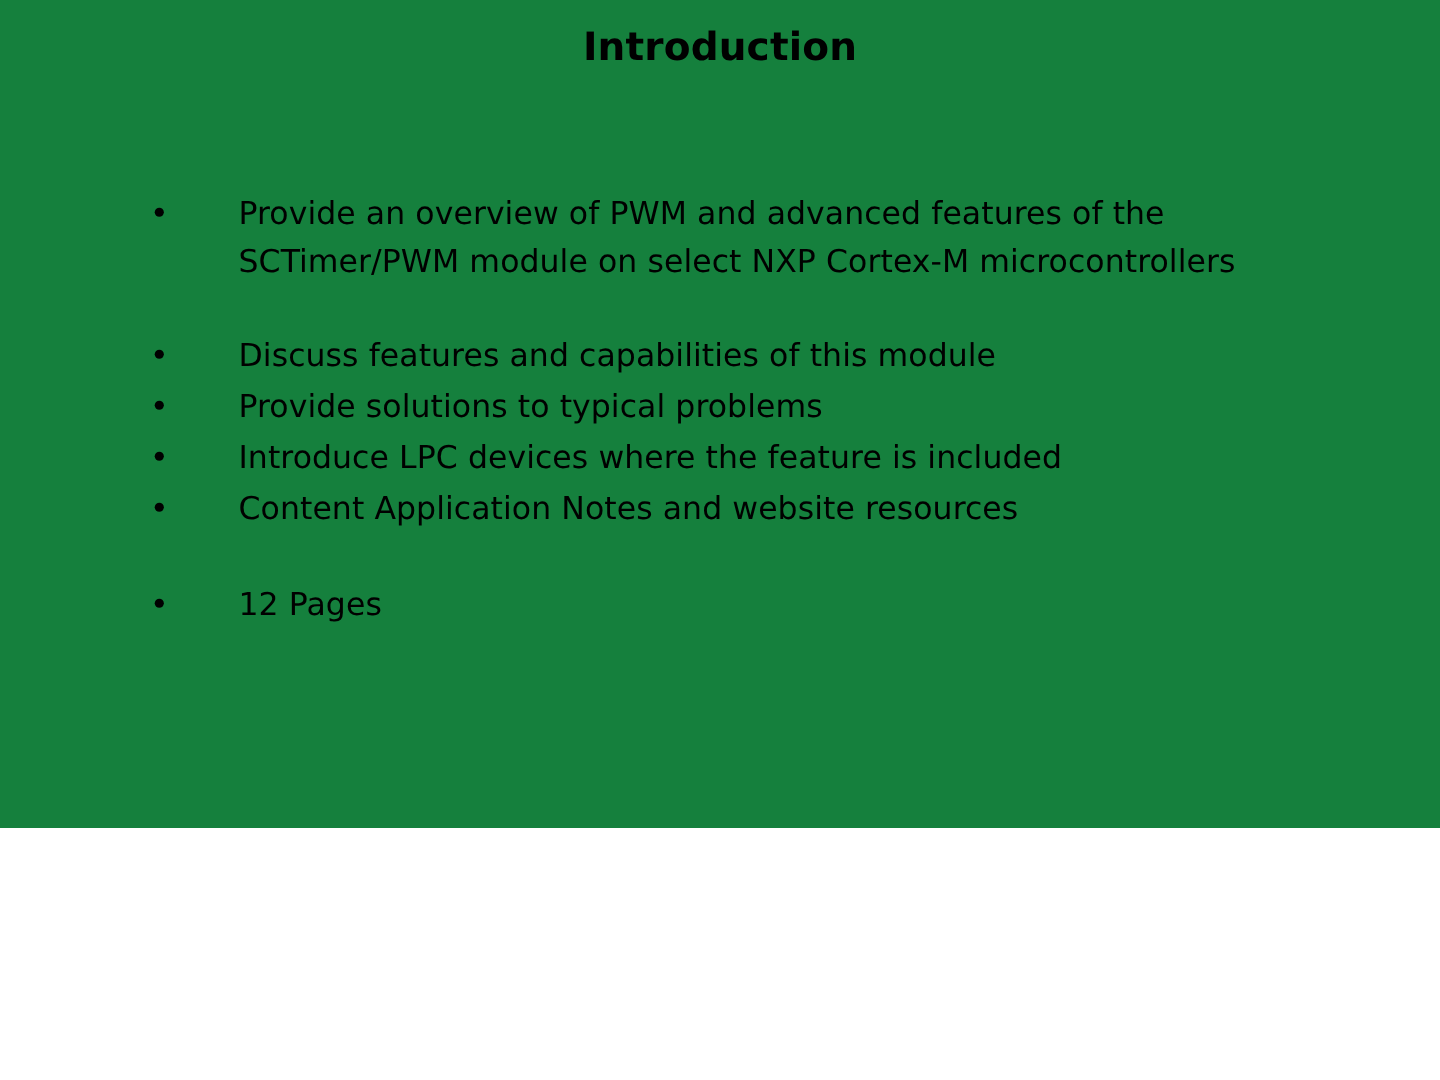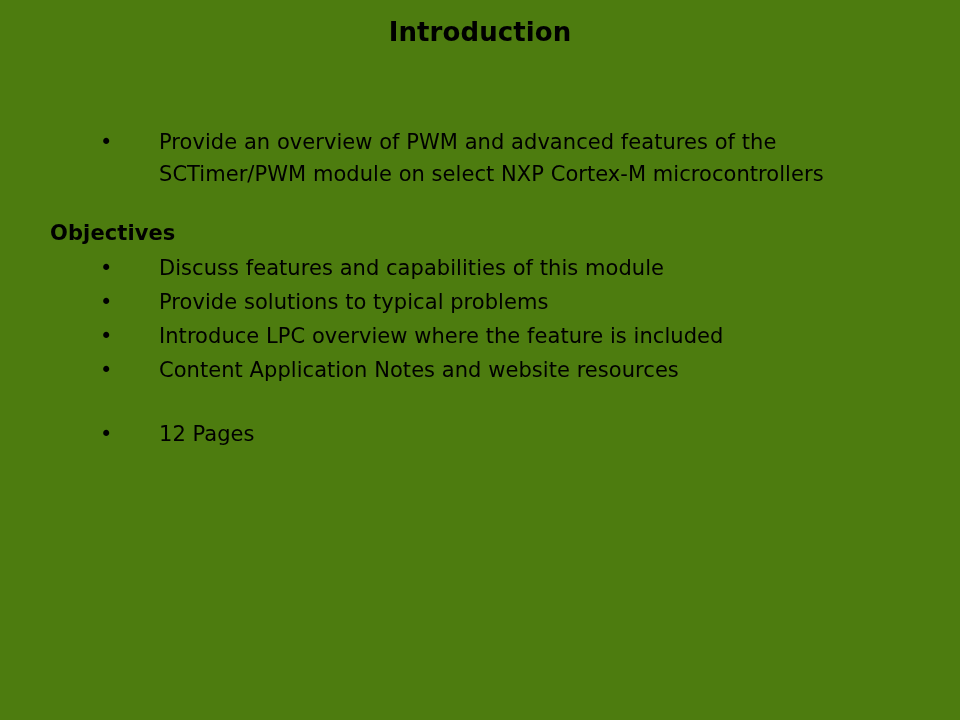--- a/index.html
+++ b/index.html
@@ -12,22 +12,22 @@
     height: 720px;
     overflow: hidden;
     font-family: "DejaVu Sans", sans-serif;
     color: #000000;
     -webkit-font-smoothing: antialiased;
   }
 
   .slide {
     position: relative;
     width: 960px;
-    height: 720px;
-    background: #4d7c0f;
+    height: 552px;
+    background: #15803d;
     box-sizing: border-box;
   }
 
   .slide-title {
     position: absolute;
     top: 16px;
     left: 0;
     width: 960px;
     text-align: center;
     font-size: 26px;
@@ -111,33 +111,32 @@
     <div class="section section-purpose">
       <ul class="bullet-list">
         <li class="bullet-item">
           <span class="bullet-dot">•</span>
           <span class="bullet-text">Provide an overview of PWM and advanced features of the SCTimer/PWM module on select NXP Cortex-M microcontrollers</span>
         </li>
       </ul>
     </div>
 
     <div class="section section-objectives">
-      <div class="section-heading">Objectives</div>
       <ul class="bullet-list">
         <li class="bullet-item">
           <span class="bullet-dot">•</span>
           <span class="bullet-text">Discuss features and capabilities of this module</span>
         </li>
         <li class="bullet-item">
           <span class="bullet-dot">•</span>
           <span class="bullet-text">Provide solutions to typical problems</span>
         </li>
         <li class="bullet-item">
           <span class="bullet-dot">•</span>
-          <span class="bullet-text">Introduce LPC overview where the feature is included</span>
+          <span class="bullet-text">Introduce LPC devices where the feature is included</span>
         </li>
         <li class="bullet-item">
           <span class="bullet-dot">•</span>
           <span class="bullet-text">Content Application Notes and website resources</span>
         </li>
       </ul>
     </div>
 
     <div class="section section-content">
       <ul class="bullet-list">

